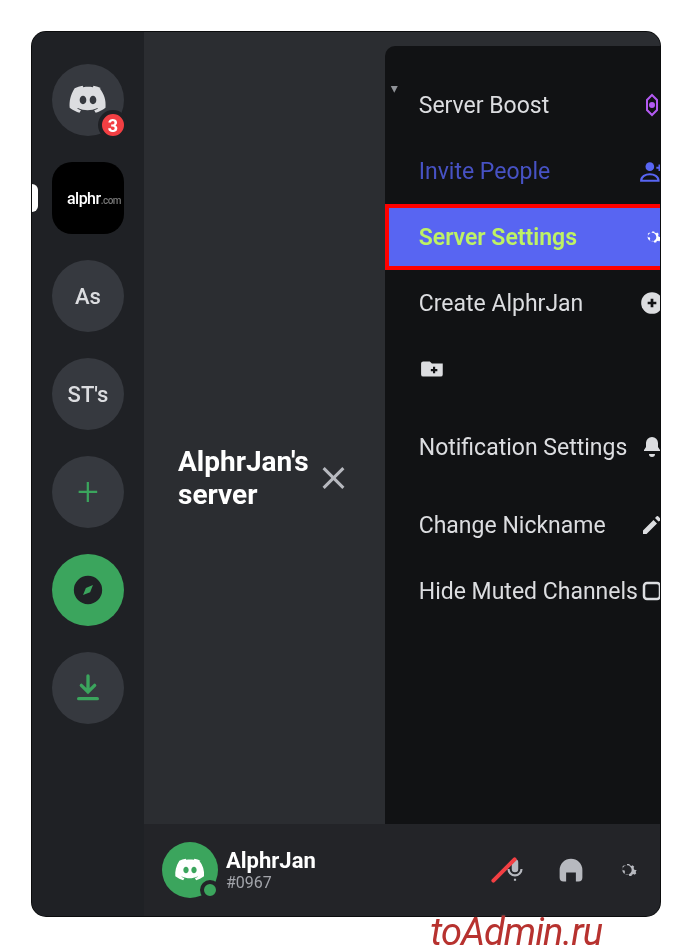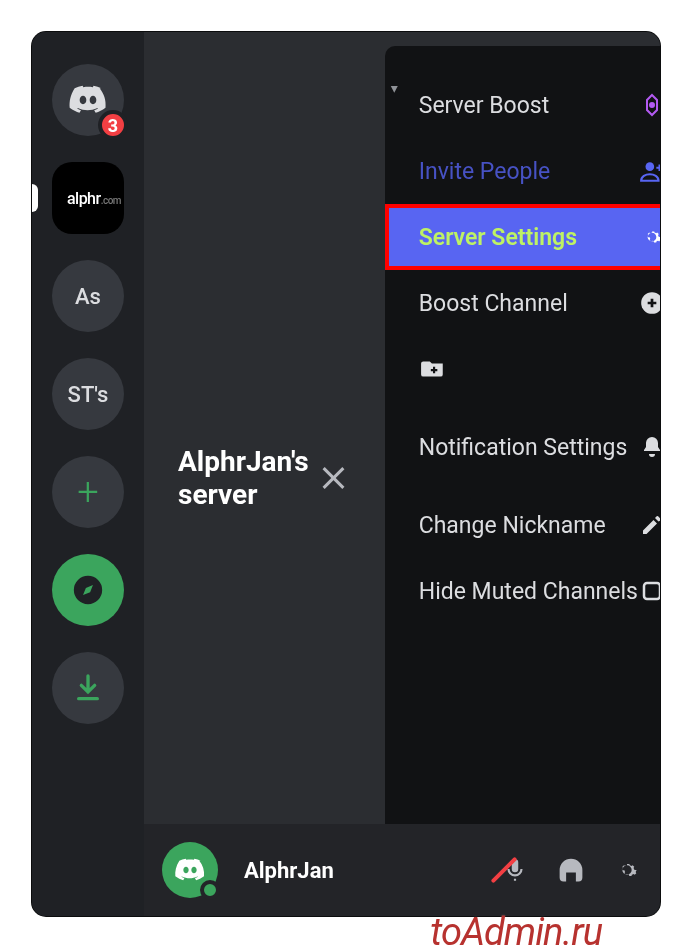--- a/index.html
+++ b/index.html
@@ -140,21 +140,21 @@
     pointer-events: none;
   }
   .userbar {
     position: absolute;
     left: 112px; right: 0; bottom: 0;
     height: 92px;
     background: #232428;
     display: flex;
     align-items: center;
     padding: 0 18px;
-    gap: 26px;
+    gap: 8px;
   }
   .avatar {
     width: 56px; height: 56px;
     border-radius: 50%;
     background: #3ba55d;
     display: flex; align-items: center; justify-content: center;
     position: relative;
   }
   .avatar .status {
     position: absolute;
@@ -266,21 +266,21 @@
       <div class="row highlight">
         <span style="font-weight:600;">Server Settings</span>
         <span class="icon">
           <svg width="26" height="26" viewBox="0 0 24 24" fill="#fff">
               <path d="M12 8a4 4 0 100 8 4 4 0 000-8zm9 4l-1 .2a8 8 0 01-.6 1.5l.6 1-1.4 1.4-1-.6a8 8 0 01-1.5.6l-.2 1h-2l-.2-1a8 8 0 01-1.5-.6l-1 .6-1.4-1.4.6-1a8 8 0 01-.6-1.5L7 12l1-.2a8 8 0 01.6-1.5l-.6-1L9.4 7.9l1 .6a8 8 0 011.5-.6l.2-1h2l.2 1a8 8 0 011.5.6l1-.6 1.4 1.4-.6 1a8 8 0 01.6 1.5l1 .2z"></path>
             </svg>
         </span>
       </div>
 
       <div class="row">
-        <span>Boost Channel</span>
+        <span>Create AlphrJan</span>
         <span class="icon">
           <svg width="26" height="26" viewBox="0 0 24 24" fill="#dcdde0">
               <circle cx="12" cy="12" r="10"></circle>
               <path d="M8 12h8M12 8v8" stroke="#111214" stroke-width="2.5"></path>
             </svg>
         </span>
       </div>
 
       <div class="row">
         <span class="icon">
@@ -323,20 +323,21 @@
 
   <div class="userbar">
     <div class="avatar">
       <svg width="32" height="32" viewBox="0 0 24 24" fill="#fff">
         <path d="M20 5c-1.5-.7-3-1.2-4.7-1.5l-.4.8c-1.9-.3-3.8-.3-5.7 0l-.4-.8C7 3.8 5.5 4.3 4 5c-2.6 4-3.3 7.9-3 11.7 2 1.5 4 2.4 5.9 3l.9-1.5c-.8-.3-1.6-.7-2.3-1.1l.4-.3c3.8 1.8 7.9 1.8 11.7 0l.4.3c-.7.4-1.5.8-2.3 1.1l.9 1.5c2-.6 3.9-1.5 5.9-3 .4-4.5-.8-8.3-3.5-11.7zM9 14.5c-1.1 0-2-1.1-2-2.5s.9-2.5 2-2.5 2 1.1 2 2.5-.9 2.5-2 2.5zm6 0c-1.1 0-2-1.1-2-2.5s.9-2.5 2-2.5 2 1.1 2 2.5-.9 2.5-2 2.5z"></path>
       </svg>
       <div class="status"></div>
     </div>
     <div class="userinfo">
       <div class="name">AlphrJan</div>
+      <div class="tag">#0967</div>
     </div>
     <div class="controls">
       <div class="btn mute">
         <svg width="26" height="26" viewBox="0 0 24 24" fill="#b7b9bf">
             <path d="M12 2a3 3 0 00-3 3v6a3 3 0 006 0V5a3 3 0 00-3-3zm7 9a7 7 0 01-14 0h2a5 5 0 0010 0h2zM11 20h2v2h-2z"></path>
           </svg>
       </div>
       <div class="btn">
         <svg width="30" height="30" viewBox="0 0 24 24" fill="none" stroke="#b7b9bf" stroke-width="2.2">
             <path d="M4 14v-2a8 8 0 0116 0v2M4 14v4a2 2 0 002 2h1v-6H4zm16 0v4a2 2 0 01-2 2h-1v-6h3z" fill="#b7b9bf"></path>

